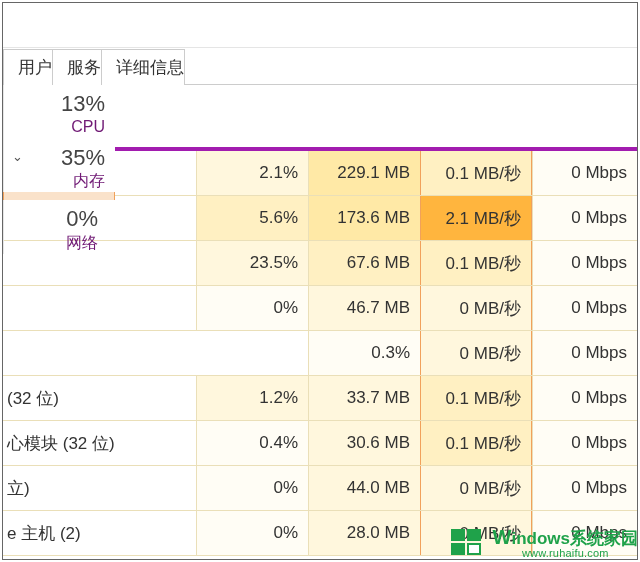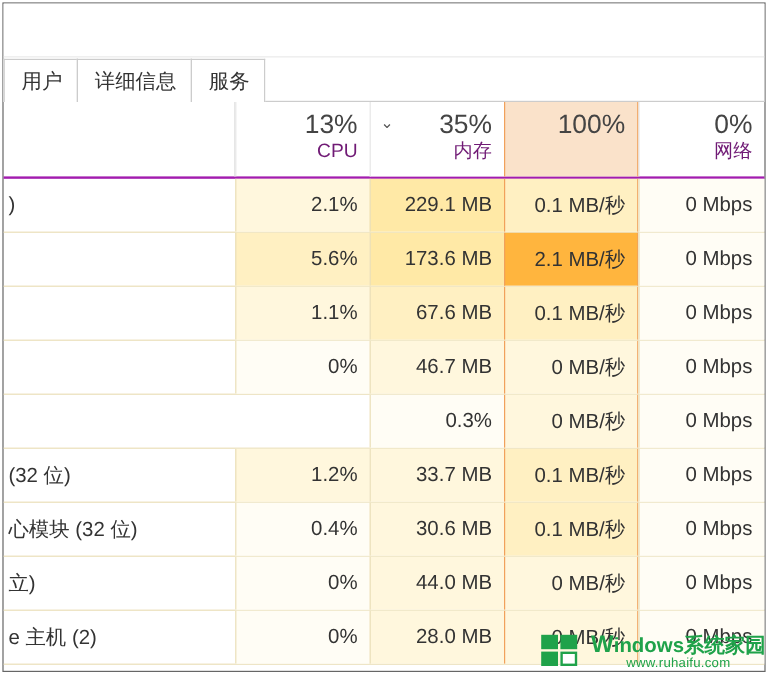--- a/index.html
+++ b/index.html
@@ -29,41 +29,42 @@
   border-bottom: 1px solid #e5e5e5;
 }
 .tabs {
   display: flex;
   align-items: flex-end;
   height: 36px;
   border-bottom: 1px solid #ccc;
   background: #fff;
 }
 .tab {
-  padding: 6px 12px 6px 14px;
+  padding: 6px 0 6px 14px;
   border: 1px solid #ccc;
   border-bottom: none;
   background: #fff;
   font-size: 17px;
   color: #333;
   cursor: pointer;
   margin-right: -1px;
   position: relative;
   top: 1px;
 }
 .tab:first-child {
   margin-left: 0;
 }
 .table-wrap {
   position: relative;
 }
 .header-row {
   display: flex;
   height: 62px;
-  border-bottom: 2px solid #a21caf;
+  border-bottom: 4px solid #a21caf;
+  flex-direction: column;
 }
 .col-name {
   flex: 1 1 auto;
   border-right: 1px solid #e6e6e6;
 }
 .col {
   width: 112px;
   border-left: 1px solid #e6e6e6;
   text-align: right;
   padding: 6px 10px 2px 4px;
@@ -180,42 +181,41 @@
 </style>
 </head>
 <body>
 
 <div class="frame">
 
   <div class="menu-area"></div>
 
   <div class="tabs">
     <div class="tab">用户</div>
+    <div class="tab">服务</div>
     <div class="tab">详细信息</div>
-    <div class="tab">服务</div>
   </div>
 
   <div class="table-wrap">
 
     <div class="header-row">
       <div class="col-name"></div>
 
       <div class="col">
         <div class="pct">13%</div>
         <div class="lbl">CPU</div>
       </div>
 
       <div class="col col-sorted">
         <span class="sort-chev">⌄</span>
         <div class="pct">35%</div>
         <div class="lbl">内存</div>
       </div>
 
       <div class="col col-disk-header">
-        <div class="pct">100%</div>
       </div>
 
       <div class="col col-network">
         <div class="pct">0%</div>
         <div class="lbl">网络</div>
       </div>
     </div>
 
     <div class="data-rows" id="rows-mount">
         <div class="row">
@@ -227,21 +227,21 @@
         </div>
         <div class="row">
           <div class="namecell"></div>
           <div class="dcell h2">5.6%</div>
           <div class="dcell h3">173.6 MB</div>
           <div class="dcell disk-col-outline h5">2.1 MB/秒</div>
           <div class="dcell net h0">0 Mbps</div>
         </div>
         <div class="row">
           <div class="namecell"></div>
-          <div class="dcell h1">1.1%</div>
+          <div class="dcell h1">23.5%</div>
           <div class="dcell h2">67.6 MB</div>
           <div class="dcell disk-col-outline h2">0.1 MB/秒</div>
           <div class="dcell net h0">0 Mbps</div>
         </div>
         <div class="row">
           <div class="namecell"></div>
           <div class="dcell h0">0%</div>
           <div class="dcell h1">46.7 MB</div>
           <div class="dcell disk-col-outline h1">0 MB/秒</div>
           <div class="dcell net h0">0 Mbps</div>

